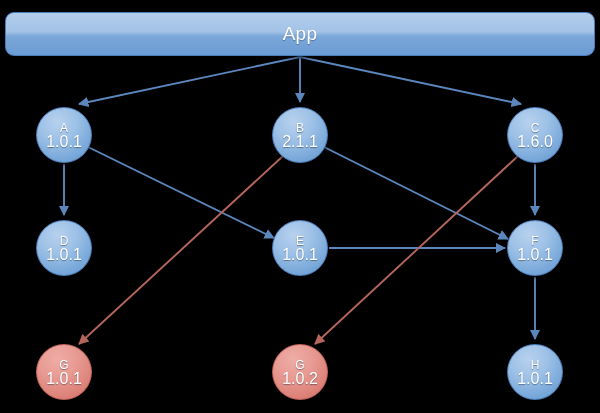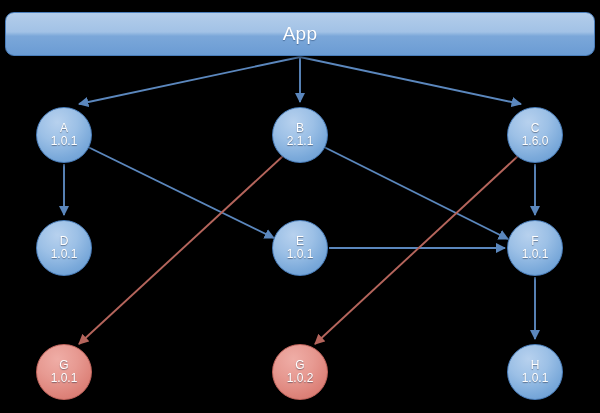--- a/index.html
+++ b/index.html
@@ -64,21 +64,21 @@
     background: radial-gradient(circle at 38% 26%, #efada6 0%, #e79a92 38%, #dd8279 72%, #d4736a 100%);
   }
   .node-name {
     color: #ffffff;
     font-size: 12px;
     line-height: 13px;
     text-shadow: 0 1px 1px rgba(40,50,70,0.5);
   }
   .node-version {
     color: #ffffff;
-    font-size: 12px;
+    font-size: 16px;
     line-height: 13px;
     text-shadow: 0 1px 1px rgba(40,50,70,0.5);
   }
 </style>
 </head>
 <body>
 
 <div id="canvas">
 
   <svg id="edge-layer" viewBox="0 0 600 413" width="600" height="413">

